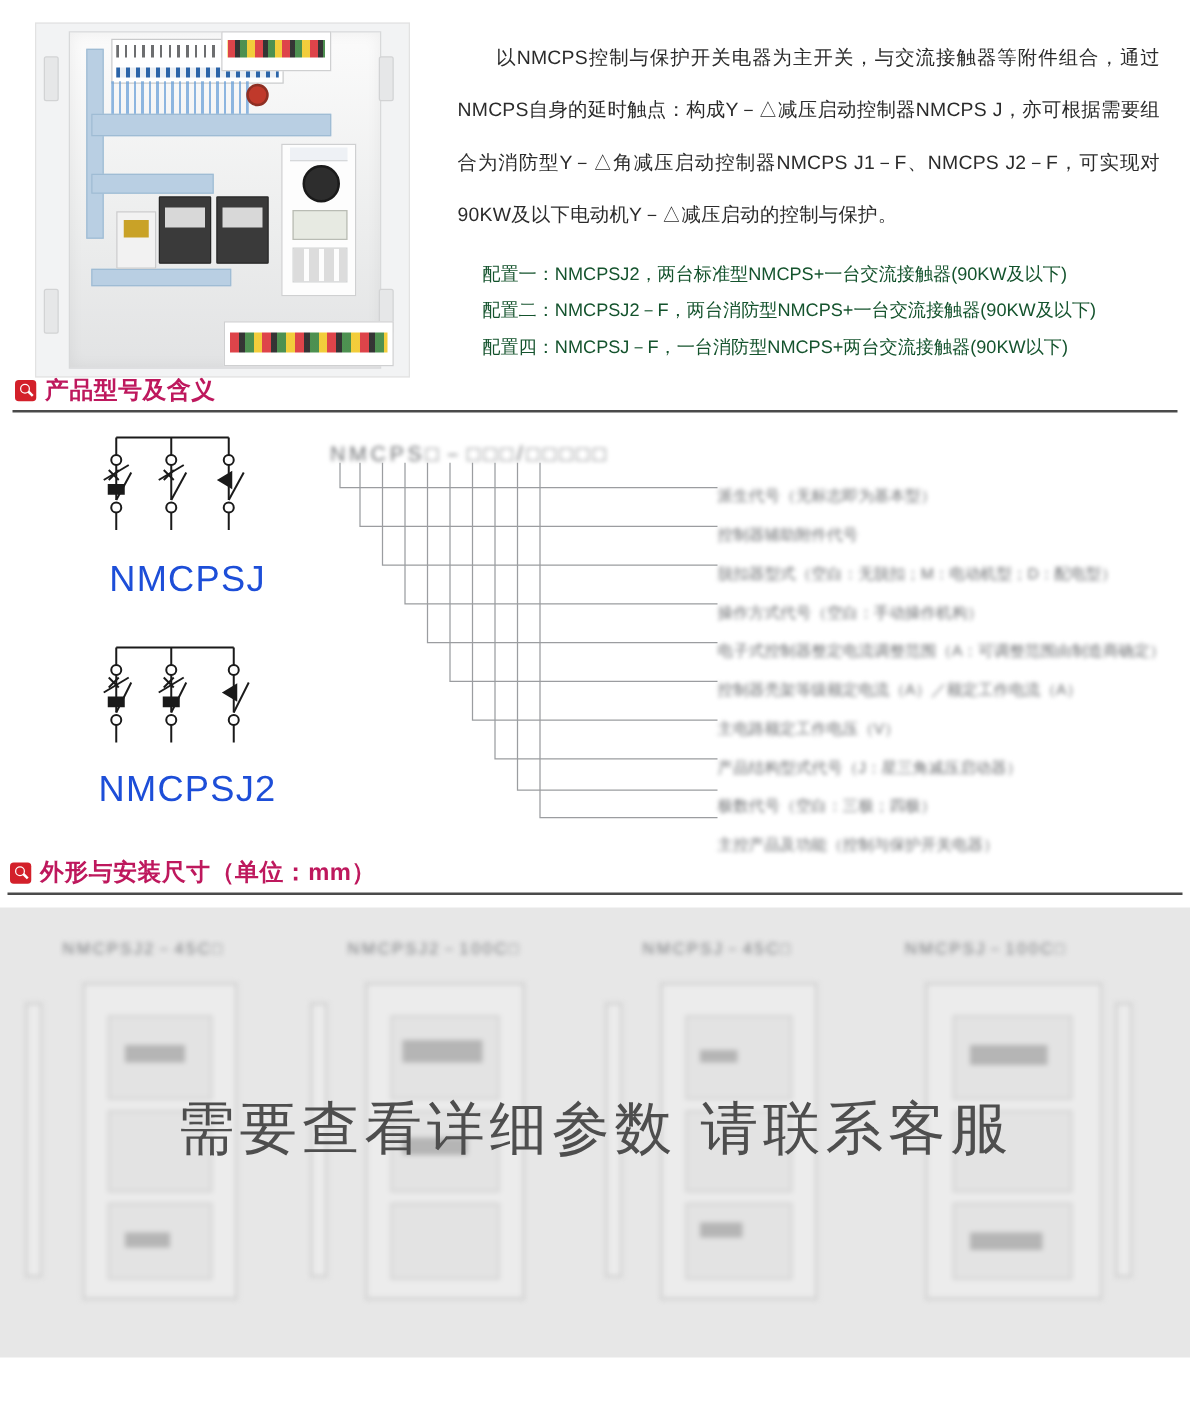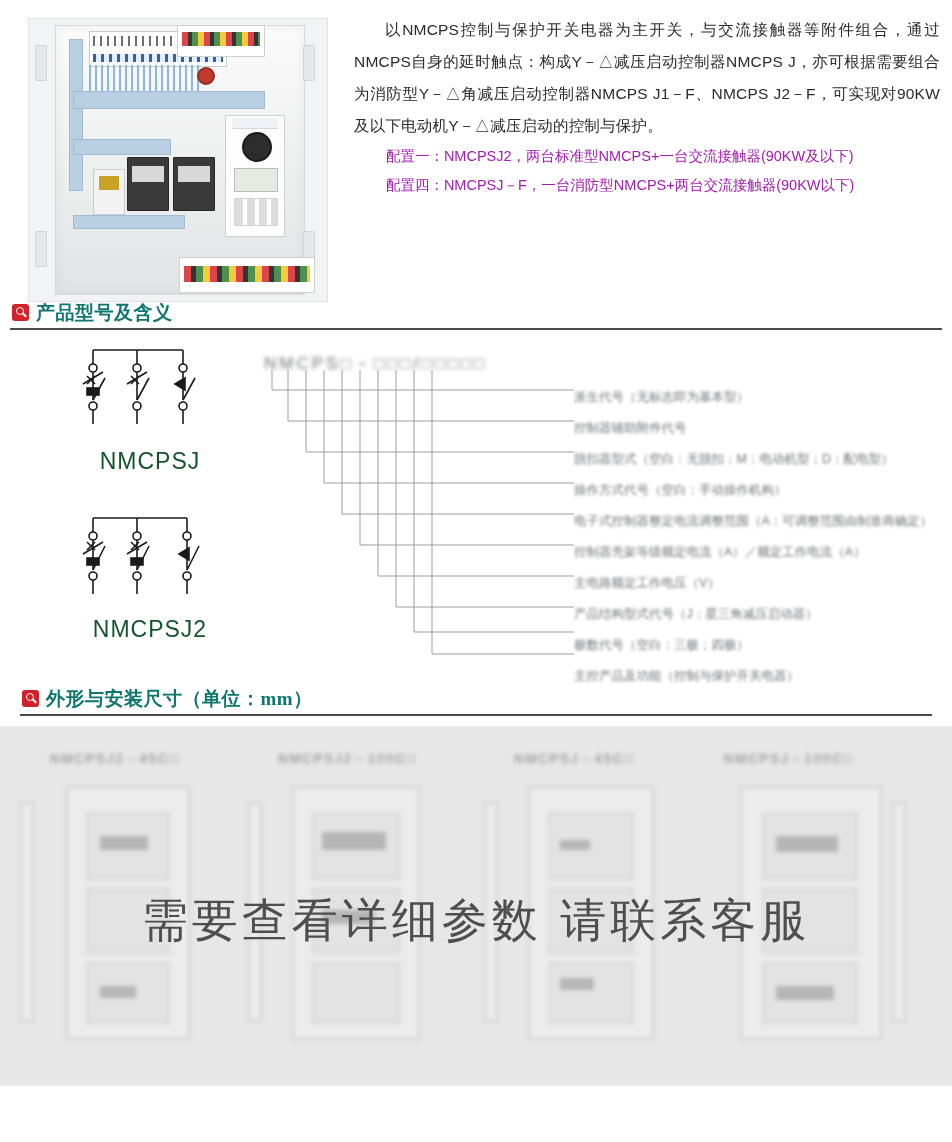--- a/index.html
+++ b/index.html
@@ -160,37 +160,37 @@
     background: repeating-linear-gradient(90deg,#6aa0d8 0 2px,transparent 2px 6px);
     opacity: .75;
   }
 
   .intro-text {
     flex: 1 1 auto;
     padding: 4px 12px 0 14px;
     box-sizing: border-box;
   }
   .intro-text p {
-    margin: 0;
+    margin: 12px;
     font-size: 15.5px;
-    line-height: 32px;
+    line-height: 42px;
     color: #2b2b2b;
     text-align: justify;
     letter-spacing: .2px;
   }
   .indent { text-indent: 2em; }
   .cfg-list {
     margin: 0;
     padding: 0;
     list-style: none;
   }
   .cfg-list li {
     font-size: 14.5px;
     line-height: 29px;
-    color: #a21caf;
+    color: #14532d;
     padding-left: 2.2em;
   }
 
   
   .section {
     padding: 0 10px;
   }
   .sec-head {
     display: flex;
     align-items: flex-end;
@@ -218,42 +218,42 @@
   .sec-icon:after {
     content: "";
     position: absolute;
     left: 9.5px; top: 9.5px;
     width: 5px; height: 1.8px;
     background: #fff;
     transform: rotate(45deg);
   }
   .sec-title {
     font-size: 19px;
-    color: #0f766e;
+    color: #be185d;
     font-weight: 700;
     line-height: 22px;
     letter-spacing: .5px;
   }
 
   
   .model-area {
     position: relative;
     height: 350px;
     padding: 8px 0 0 0;
   }
   .sym-col {
     position: absolute;
     left: 40px;
     top: 14px;
     width: 200px;
     text-align: center;
   }
   .sym-label {
-    font-size: 23px;
-    color: #14532d;
+    font-size: 29px;
+    color: #1d4ed8;
     letter-spacing: 1px;
     margin-top: 4px;
   }
   .sym-box { height: 100px; position: relative; margin: 0 auto; width: 150px; }
   .sym-box svg { display: block; }
   .sym-col2 {
     position: absolute;
     left: 40px;
     top: 182px;
     width: 200px;
@@ -291,21 +291,21 @@
     filter: blur(1.7px);
     white-space: nowrap;
   }
   .bracket-svg {
     position: absolute;
     left: 0; top: 24px;
     width: 330px; height: 290px;
   }
 
   
-  .dim-head-wrap { padding: 0 20px; font-family: Liberation Serif, serif; }
+  .dim-head-wrap { padding: 0 6px; }
   .dim-area {
     position: relative;
     margin-top: 10px;
     height: 360px;
     background: #e7e7e7;
     overflow: hidden;
   }
   .dim-unit {
     position: absolute;
     filter: blur(2.2px);
@@ -328,21 +328,21 @@
     background: #e3e3e3;
   }
   .dr-dark {
     position: absolute;
     background: #b5b5b5;
   }
   .dim-overlay-text {
     position: absolute;
     left: 0;
     right: 0;
-    top: 164px;
+    top: 146px;
     text-align: center;
     font-size: 46px;
     color: #4e4e4e;
     letter-spacing: 4px;
     font-family: "DejaVu Sans", sans-serif;
   }
 </style>
 </head>
 <body>
 
@@ -373,20 +373,21 @@
         <div class="btns"></div>
       </div>
       <div class="term-row tr-2"></div>
     </div>
   </div>
 
   <div class="intro-text">
     <p class="indent">以NMCPS控制与保护开关电器为主开关，与交流接触器等附件组合，通过NMCPS自身的延时触点：构成Y－△减压启动控制器NMCPS J，亦可根据需要组合为消防型Y－△角减压启动控制器NMCPS J1－F、NMCPS J2－F，可实现对90KW及以下电动机Y－△减压启动的控制与保护。</p>
     <ul class="cfg-list">
       <li>配置一：NMCPSJ2，两台标准型NMCPS+一台交流接触器(90KW及以下)</li>
+      <li>配置二：NMCPSJ2－F，两台消防型NMCPS+一台交流接触器(90KW及以下)</li>
       <li>配置四：NMCPSJ－F，一台消防型NMCPS+两台交流接触器(90KW以下)</li>
     </ul>
   </div>
 </div>
 
 <div class="section">
   <div class="sec-head">
     <span class="sec-icon"></span>
     <span class="sec-title">产品型号及含义</span>
   </div>

